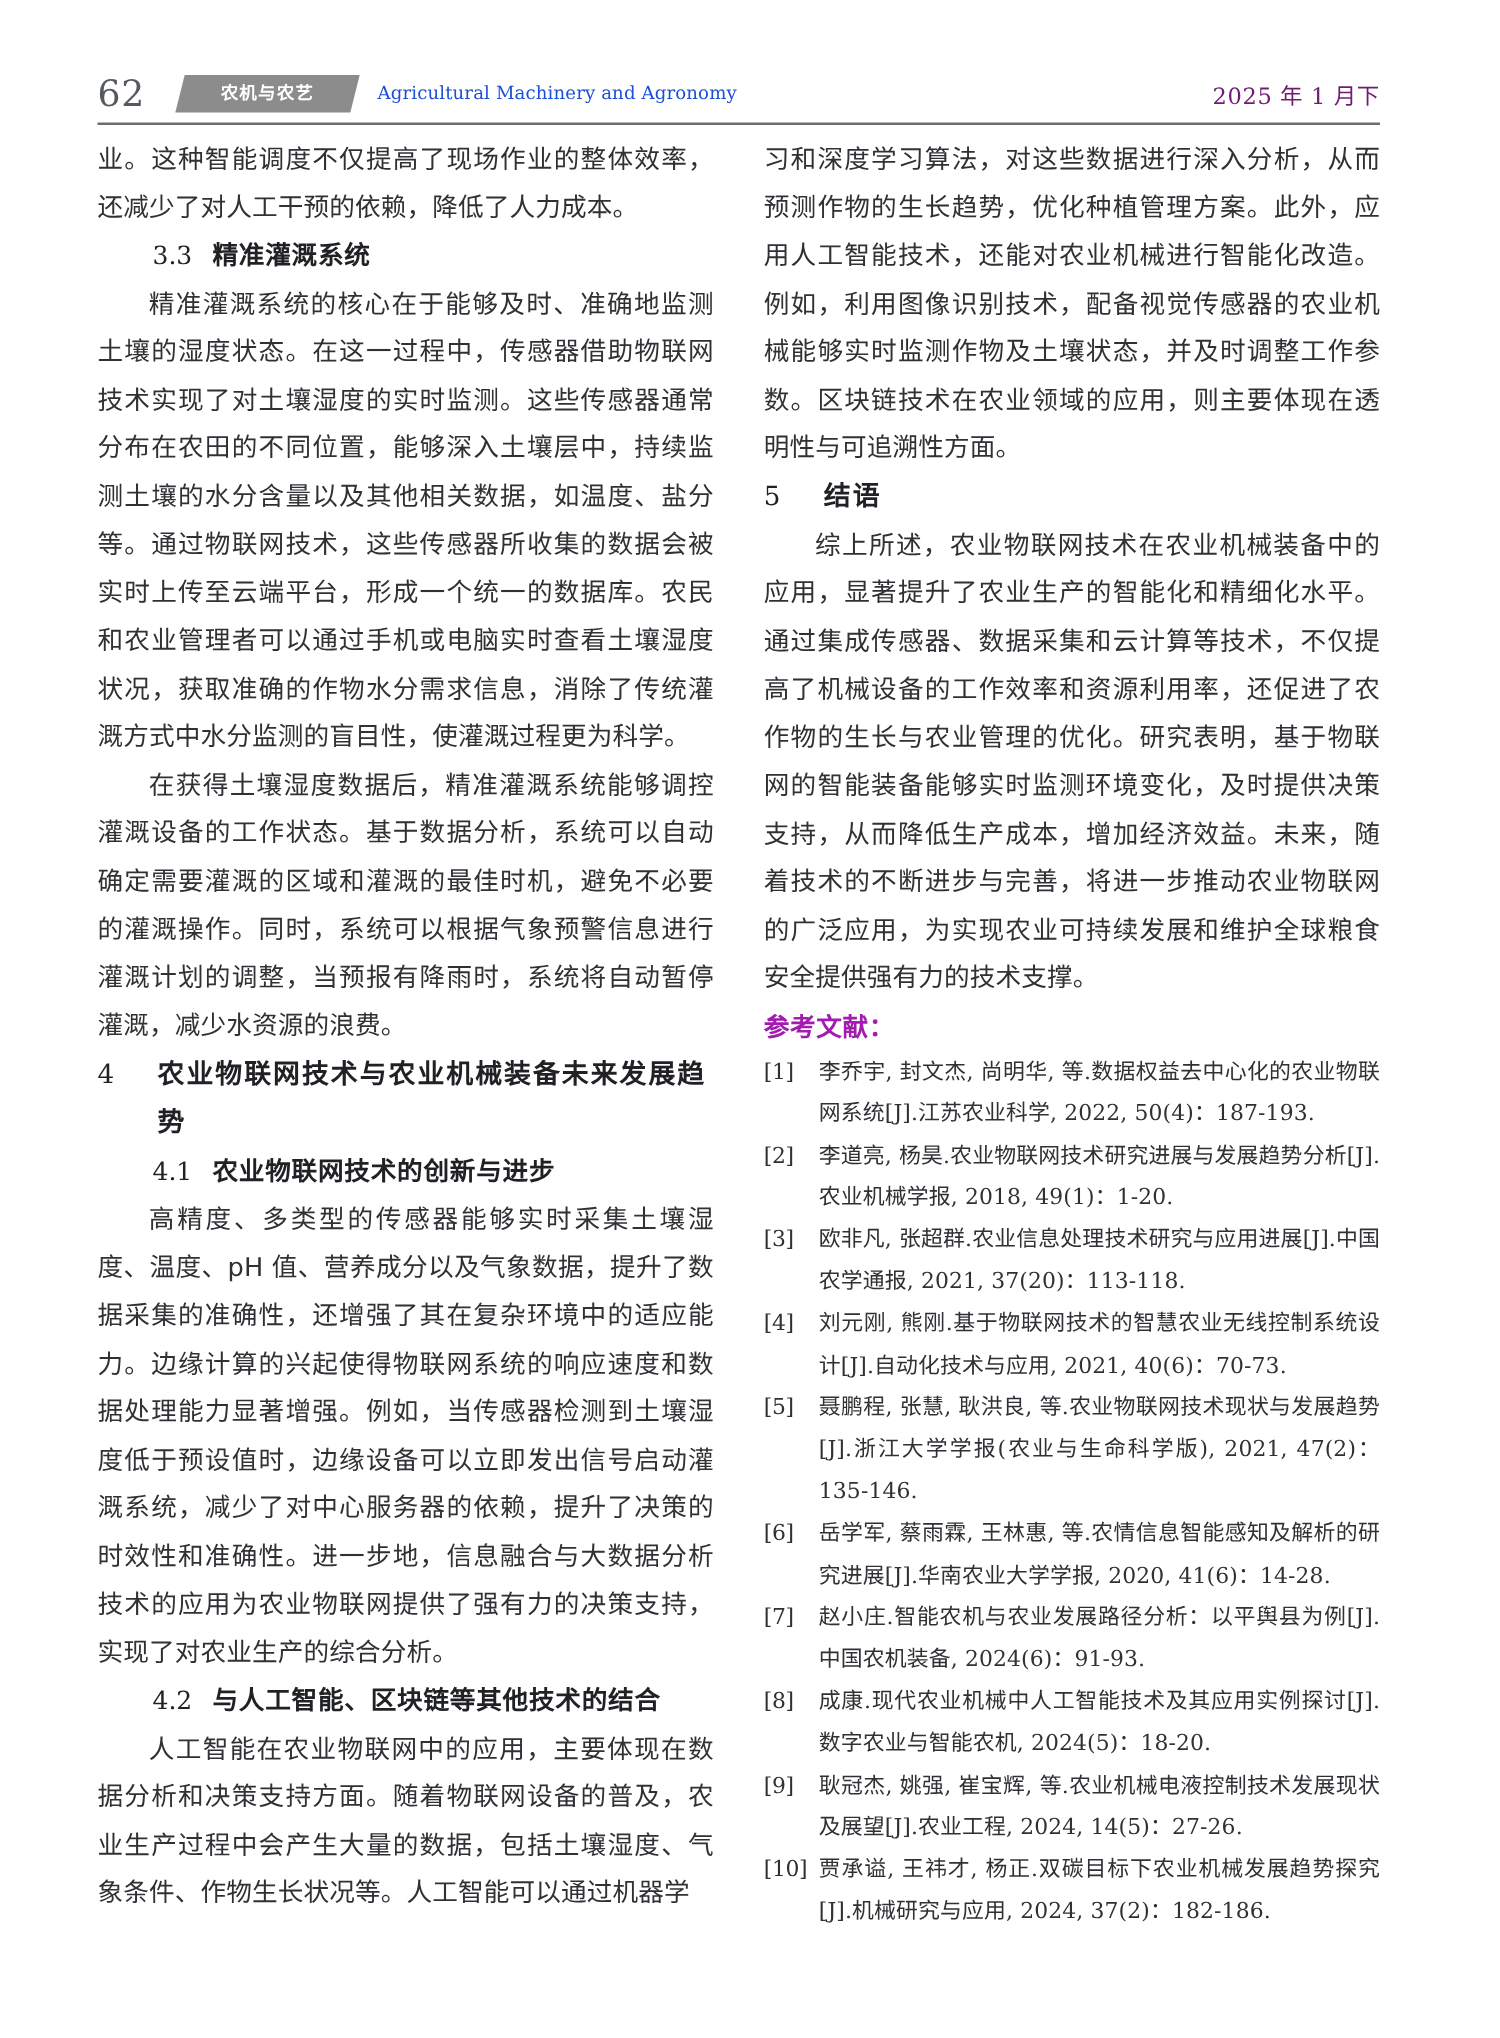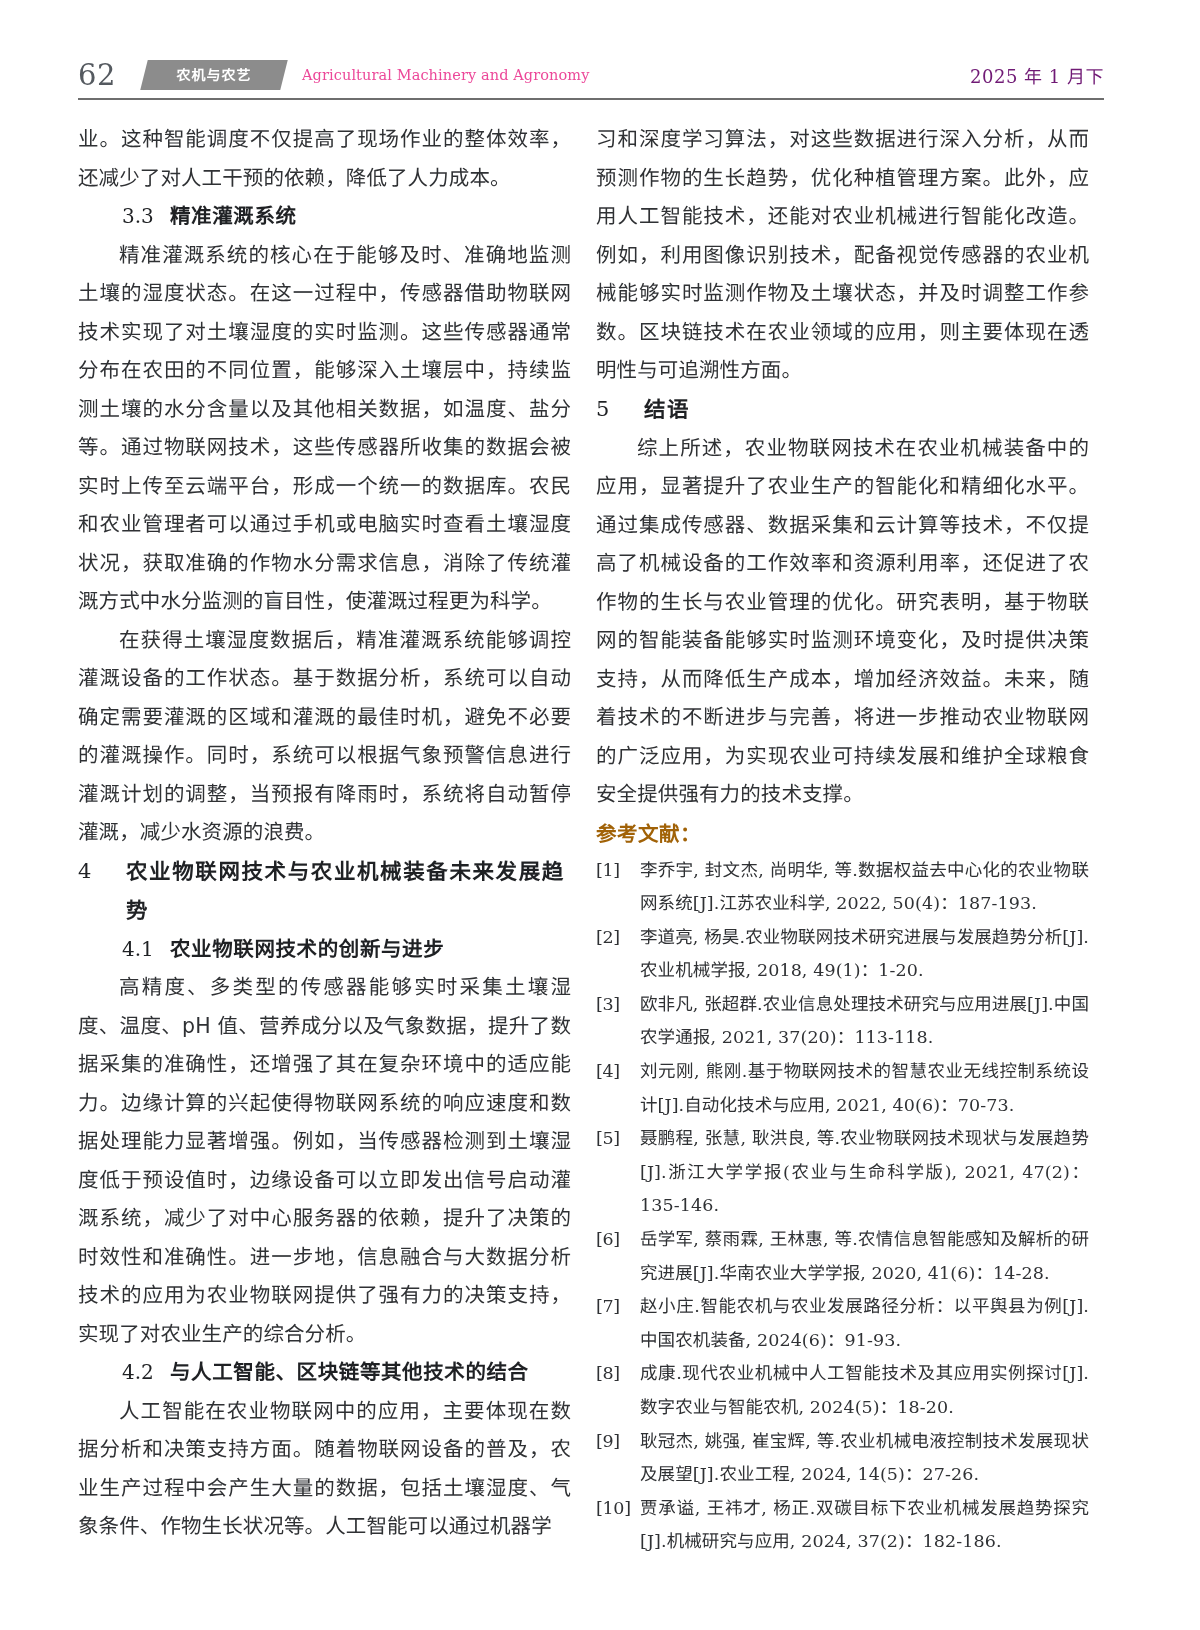--- a/index.html
+++ b/index.html
@@ -65,21 +65,21 @@
     text-align: center;
     color: #ffffff;
     font-size: 14px;
     font-weight: bold;
     letter-spacing: 1px;
     font-family: "DejaVu Sans", "Liberation Sans", sans-serif;
   }
   .hdr-en {
     font-family: "DejaVu Serif", "Liberation Serif", serif;
     font-size: 14.5px;
-    color: #ec4899;
+    color: #1d4ed8;
     margin-left: 18px;
     padding-bottom: 3px;
     letter-spacing: 0.1px;
   }
   .hdr-spacer { flex: 1; }
   .hdr-date {
     font-family: "DejaVu Serif", "Liberation Serif", serif;
     font-size: 18px;
     color: #701a75;
     padding-bottom: 2px;
@@ -91,24 +91,24 @@
     top: 42px;
     width: 1026px;
     height: 2px;
     background: #6e6e6e;
   }
 
   
   .cols {
     position: absolute;
     left: 78px;
-    top: 120px;
+    top: 108px;
     width: 1026px;
     display: flex;
-    gap: 25px;
+    gap: 40px;
   }
   .col {
     width: 493px;
   }
 
   
   .para {
     font-family: "DejaVu Sans", "Liberation Sans", sans-serif;
     font-size: 20.5px;
     line-height: 38.5px;
@@ -160,21 +160,21 @@
     font-size: 20px;
     margin-left: 44px;
   }
   .h3 .txt { flex: 1; letter-spacing: 0.6px; }
 
   .refs-title {
     font-family: "DejaVu Sans", "Liberation Sans", sans-serif;
     font-size: 20.5px;
     font-weight: bold;
     line-height: 40px;
-    color: #a16207;
+    color: #a21caf;
     margin: 0;
     letter-spacing: 0.5px;
   }
   .ref-list { margin: 0; padding: 0; list-style: none; }
   .ref-item {
     display: flex;
     font-family: "DejaVu Serif", "Liberation Serif", serif;
     font-size: 17.5px;
     line-height: 33.6px;
     color: #2f3134;

